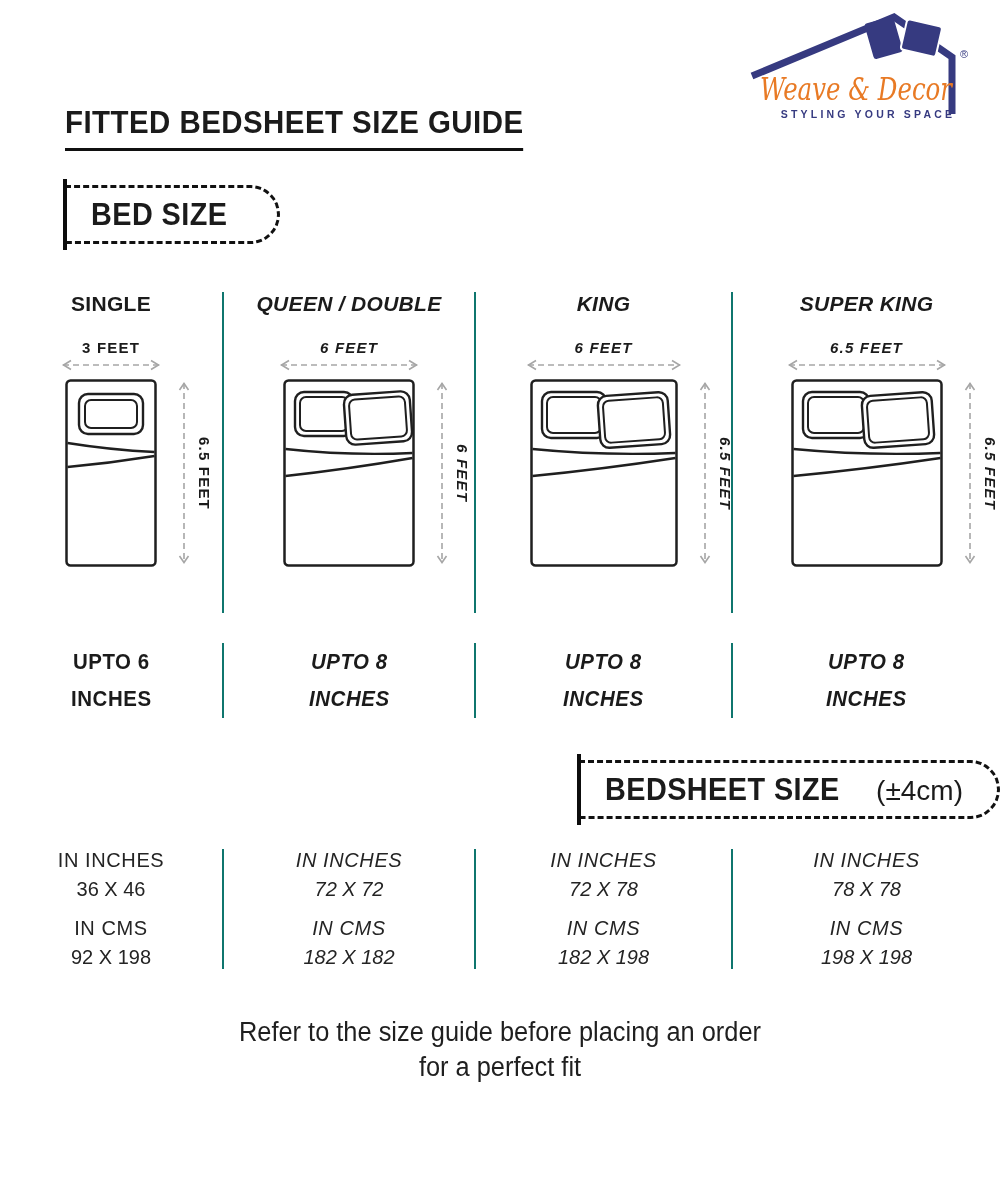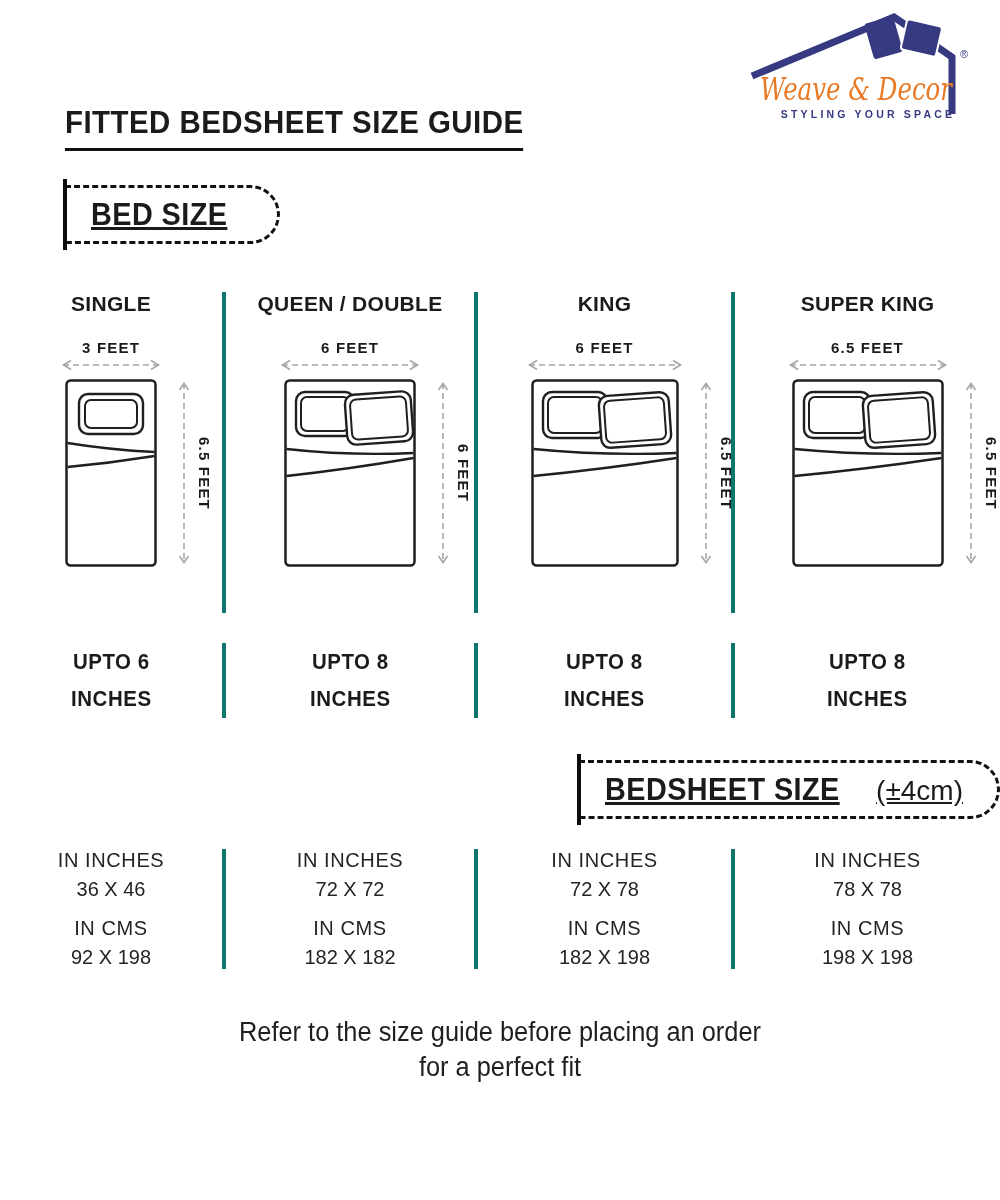--- a/index.html
+++ b/index.html
@@ -20,39 +20,38 @@
   .logo { position:absolute; right:16px; top:8px; width:238px; height:120px; }
   .logo svg { display:block; }
 
   
   .pill-row { margin-left:65px; }
   .pill {
     display:inline-flex; align-items:baseline; position:relative;
     border:3px dashed #111; border-left:none;
     border-radius:0 36px 36px 0;
     padding:8px 34px 8px 26px;
-    text-decoration:underline;
   }
   .pill::before {
     content:""; position:absolute; left:-2px; top:-9px; bottom:-9px;
     width:3.5px; background:#0d0d0d;
   }
   .pill .pill-label {
     display:inline-block; font-size:32px; font-weight:700; letter-spacing:0.5px;
     transform:scaleX(0.9); transform-origin:left center; white-space:nowrap;
   }
   .pill .pill-sub {
     display:inline-block; font-size:28px; font-weight:400; margin-left:10px;
     white-space:nowrap;
   }
 
   
   .grid { display:grid; grid-template-columns:222px 252px 257px 269px; }
   .grid .col { display:flex; flex-direction:column; align-items:center; min-width:0; }
-  .grid .col + .col { border-left:4px solid #0f766e; }
+  .grid .col + .col { border-left:2px solid #0f766e;font-style:italic; }
 
   
   .beds { margin-top:48px; }
   .beds .col { padding-bottom:46px; }
   .col-h { font-size:21px; font-weight:700; letter-spacing:0.3px; white-space:nowrap; }
   .wlabel { margin-top:23px; font-size:15px; font-weight:700; letter-spacing:1.2px; white-space:nowrap; }
   .harrow { margin-top:2px; display:block; }
   .bedwrap { position:relative; margin-top:7px; }
   .bedwrap svg { display:block; }
   .vdim {

